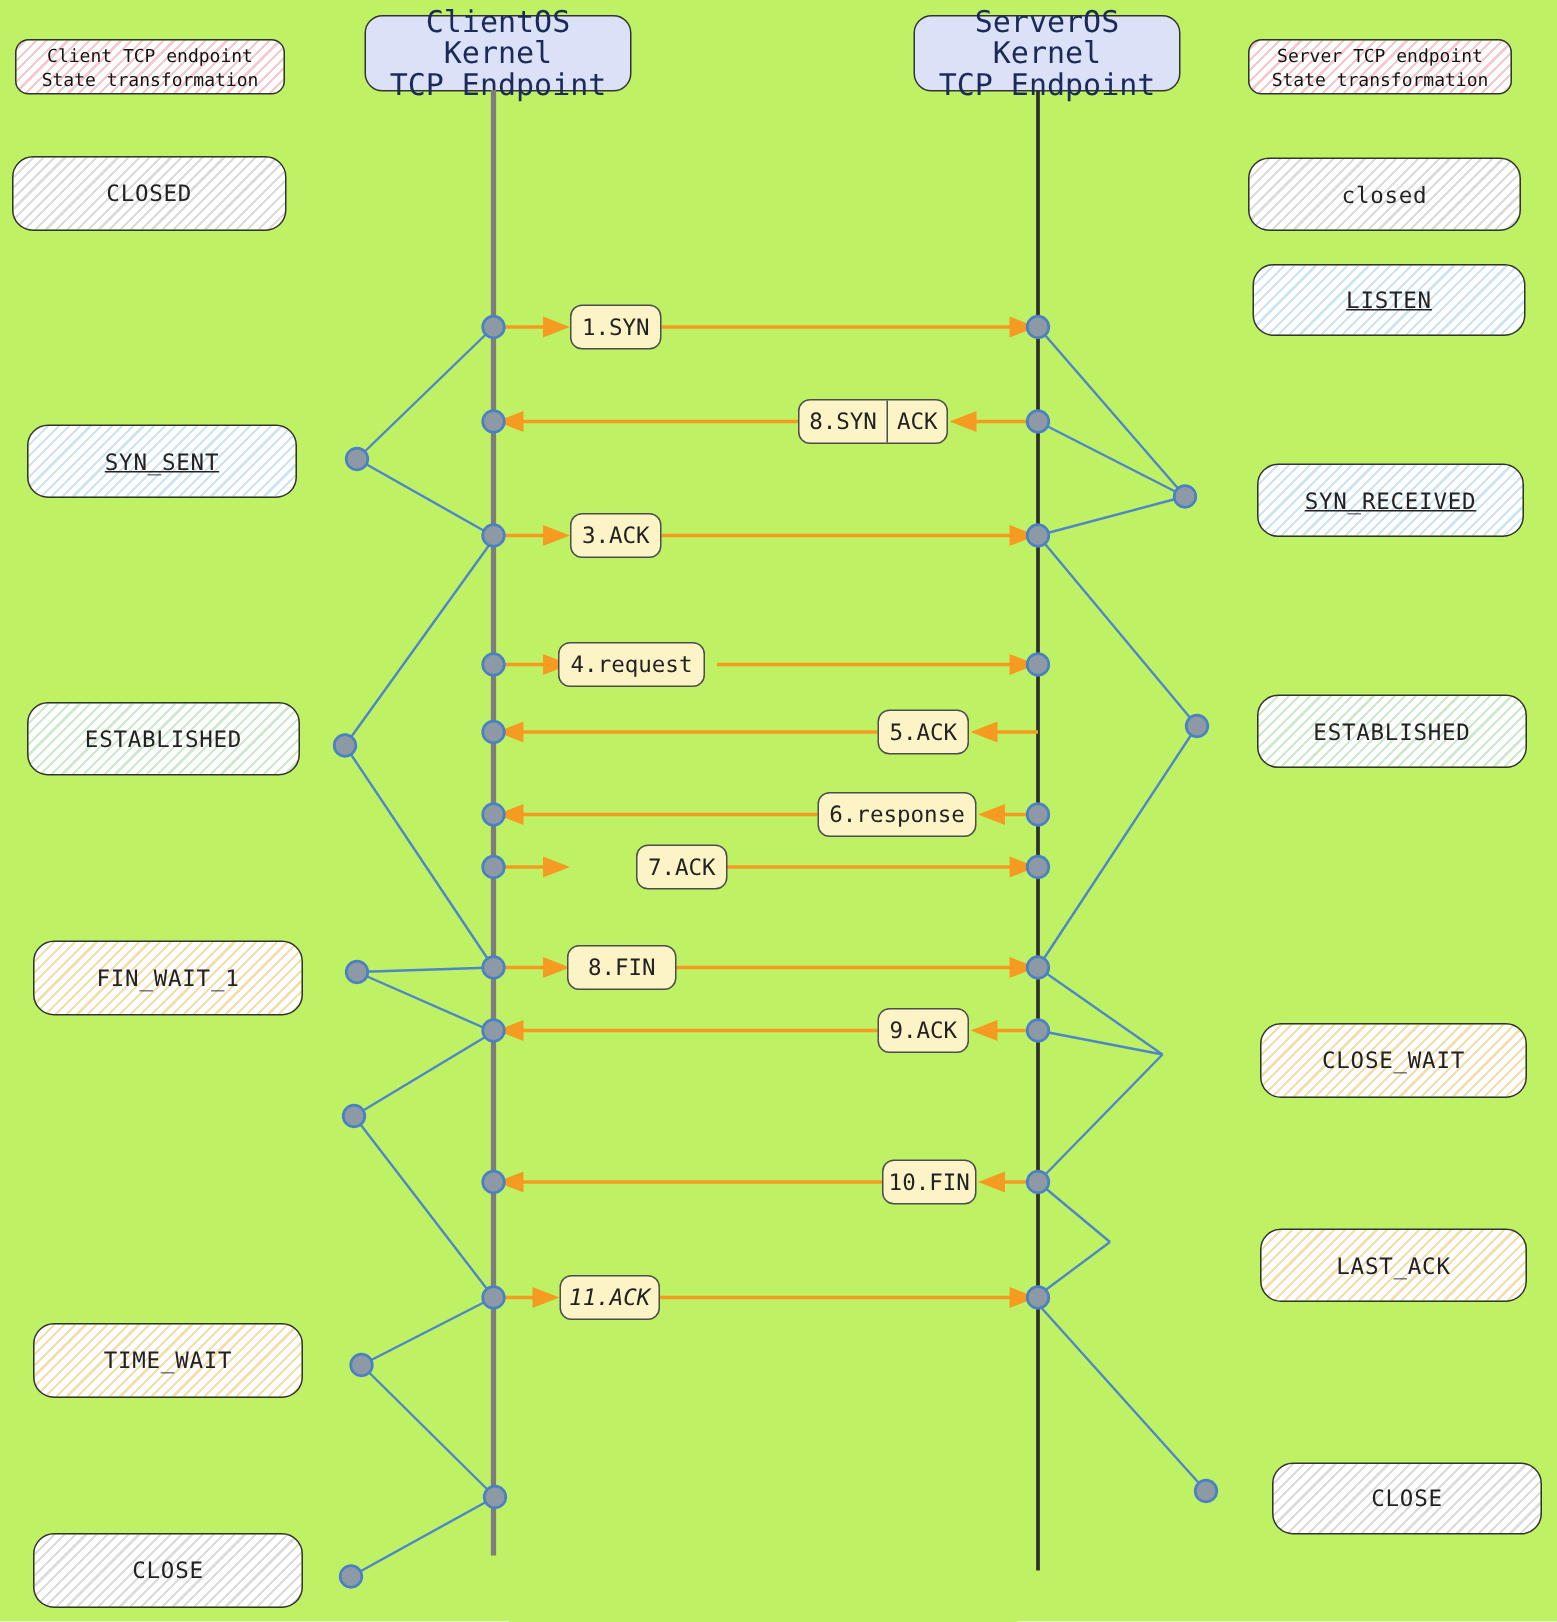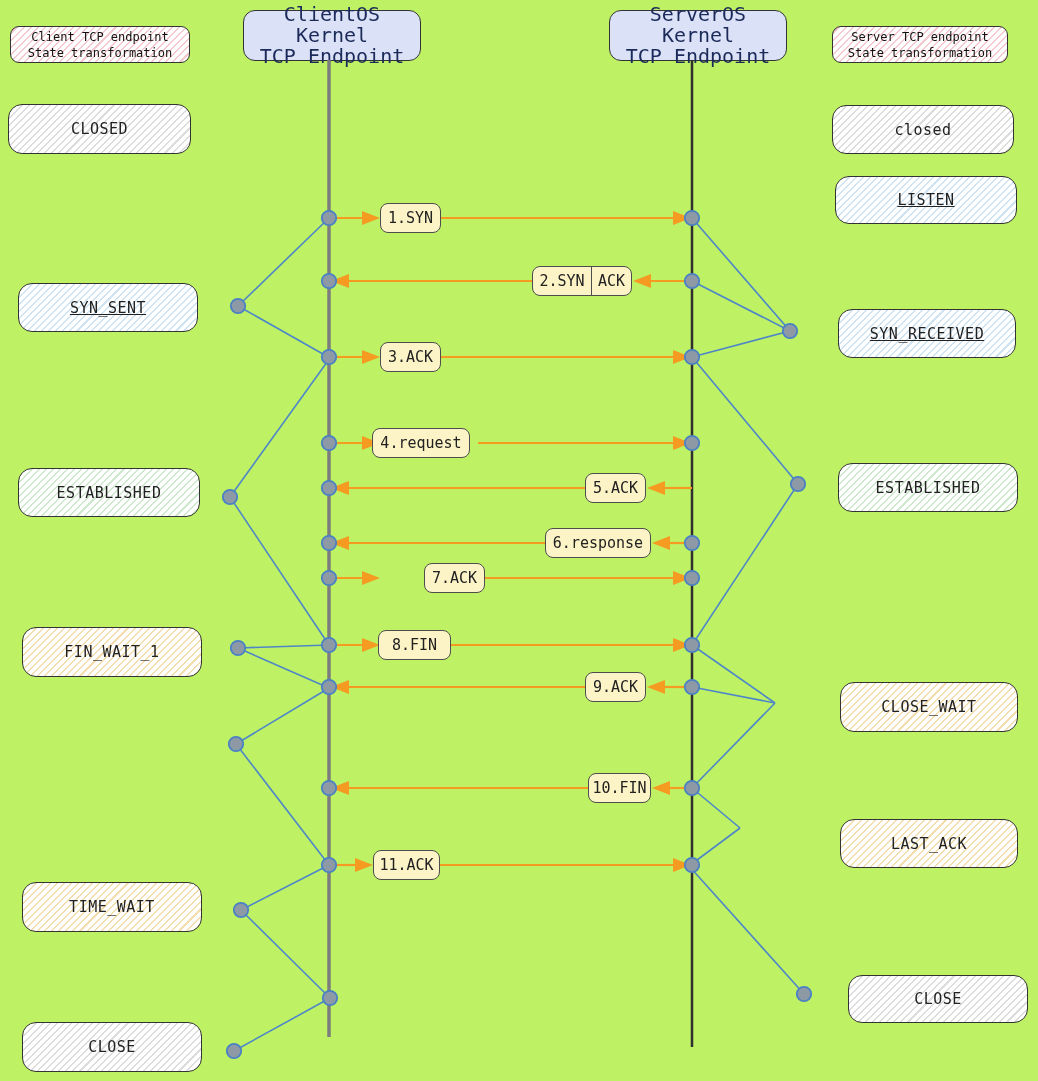--- a/index.html
+++ b/index.html
@@ -197,21 +197,21 @@
       </div>
       <div class="state-box hatch-gray" style="left: 848px; top: 975px; width: 180px; height: 48px;">
         <span>CLOSE</span>
       </div>
     </div>
   <div id="message-layer" class="layer">
       <div class="msg-box" style="left: 380px; top: 203px; width: 61px;">
         <span class="part1">1.SYN</span>
       </div>
       <div class="msg-box" style="left: 532px; top: 266px; width: 100px;">
-        <span class="part1" style="flex: 0 0 58px;">2.SYN</span>
+        <span class="part1" style="flex: 0 0 58px;">8.SYN</span>
         <span class="part2">ACK</span>
       </div>
       <div class="msg-box" style="left: 380px; top: 342px; width: 61px;">
         <span class="part1">3.ACK</span>
       </div>
       <div class="msg-box" style="left: 372px; top: 428px; width: 98px;">
         <span class="part1">4.request</span>
       </div>
       <div class="msg-box" style="left: 585px; top: 473px; width: 61px;">
         <span class="part1">5.ACK</span>
@@ -224,17 +224,17 @@
       </div>
       <div class="msg-box" style="left: 364px; top: 630px; width: 73px; margin-left: 14px;">
         <span class="part1">8.FIN</span>
       </div>
       <div class="msg-box" style="left: 585px; top: 672px; width: 61px;">
         <span class="part1">9.ACK</span>
       </div>
       <div class="msg-box" style="left: 588px; top: 773px; width: 63px;">
         <span class="part1">10.FIN</span>
       </div>
-      <div class="msg-box" style="left: 373px; top: 850px; width: 67px;">
+      <div class="msg-box" style="left: 373px; top: 850px; width: 67px; font-style: italic;">
         <span class="part1">11.ACK</span>
       </div>
     </div>
 </div>
 
 </body></html>

